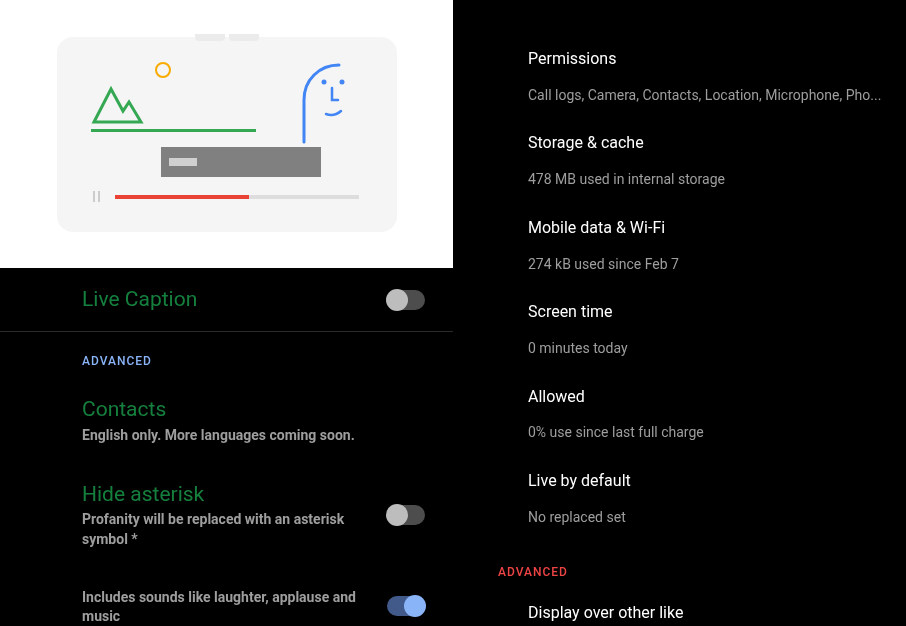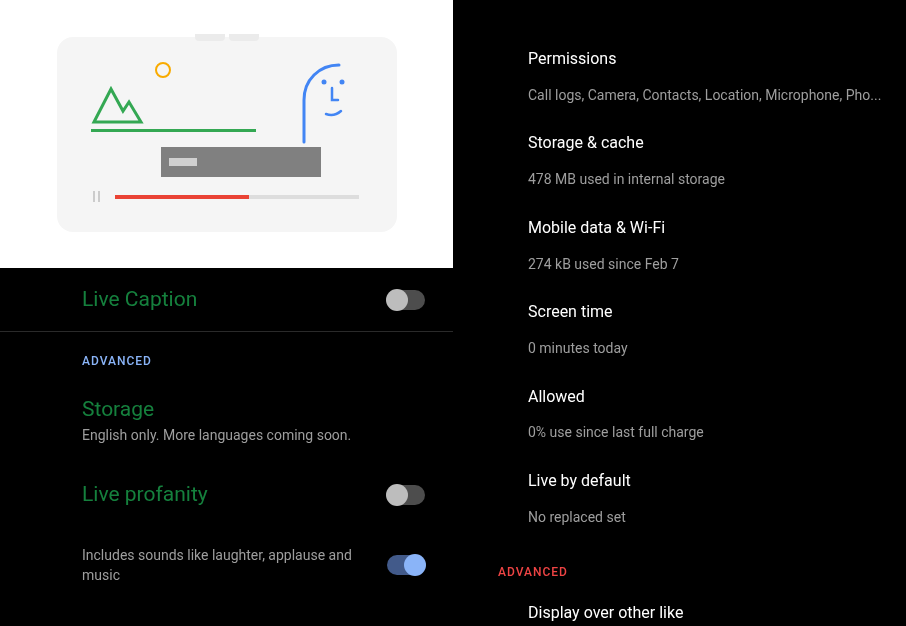--- a/index.html
+++ b/index.html
@@ -145,20 +145,21 @@
       font-size: 21px;
       font-weight: 400;
       color: #15803d;
       line-height: 1.3;
     }
     .setting-subtitle {
       font-size: 14px;
       color: #9e9e9e;
       line-height: 1.4;
       margin-top: 2px;
+      font-weight: bold;
     }
     .section-header {
       font-size: 12px;
       font-weight: 500;
       letter-spacing: 1px;
       color: #8ab4f8;
       padding: 22px 0 10px 82px;
     }
     .toggle {
       width: 38px;
@@ -260,28 +261,29 @@
     </div>
     <div class="toggle off">
       <div class="toggle-knob"></div>
     </div>
   </div>
 
   <div class="section-header">ADVANCED</div>
 
   <div class="setting-row">
     <div class="setting-text">
-      <div class="setting-title">Storage</div>
+      <div class="setting-title">Contacts</div>
       <div class="setting-subtitle">English only. More languages coming soon.</div>
     </div>
   </div>
 
   <div class="setting-row">
     <div class="setting-text">
-      <div class="setting-title">Live profanity</div>
+      <div class="setting-title">Hide asterisk</div>
+      <div class="setting-subtitle">Profanity will be replaced with an asterisk symbol *</div>
     </div>
     <div class="toggle off">
       <div class="toggle-knob"></div>
     </div>
   </div>
 
   <div class="setting-row">
     <div class="setting-text">
       <div class="setting-subtitle">Includes sounds like laughter, applause and music</div>
     </div>

